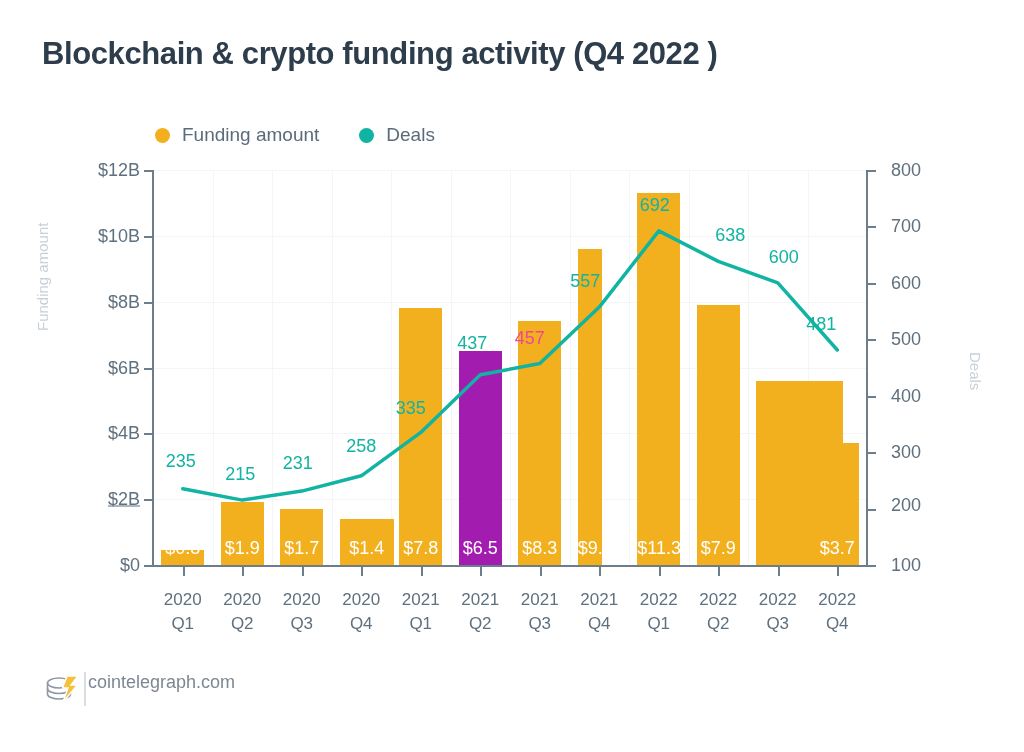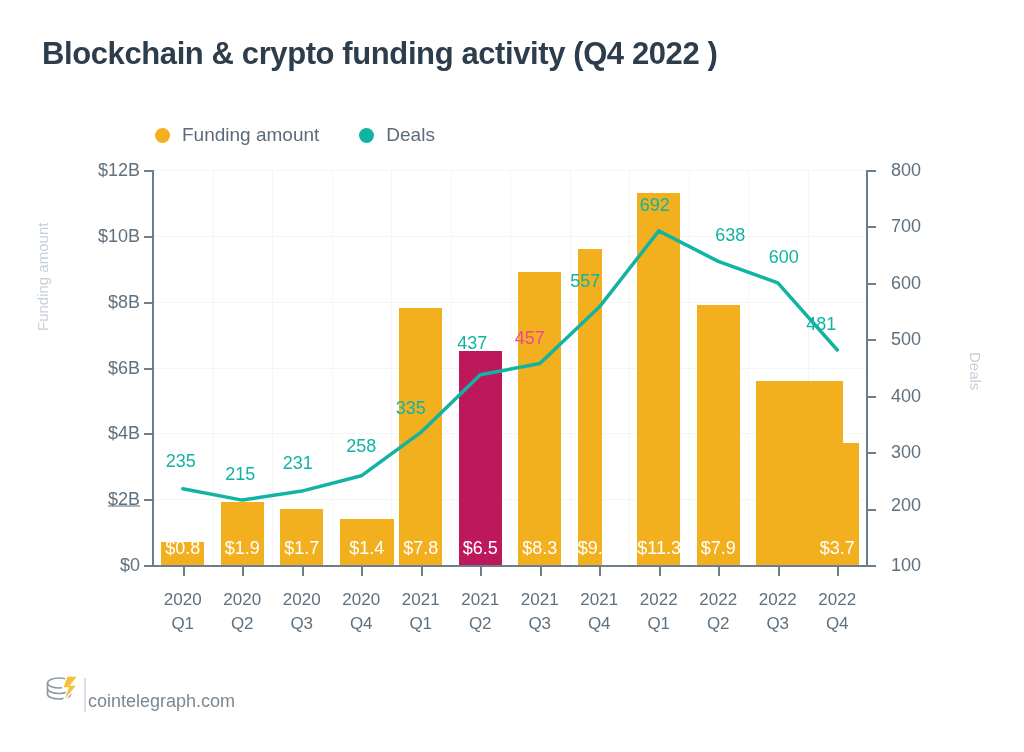--- a/index.html
+++ b/index.html
@@ -223,21 +223,21 @@
     transform: translateX(-50%);
     white-space: nowrap;
   }
 
   
   #footer {
     position: absolute;
     left: 42px;
     top: 672px;
     display: flex;
-    align-items: flex-end;
+    align-items: flex-start;
     gap: 2px;
   }
   #footer-divider {
     width: 2px;
     height: 34px;
     background: #d8dde2;
   }
   #footer-text {
     font-size: 18px;
     color: #7b8894;
@@ -339,39 +339,39 @@
         <div class="gridline-v" style="left: 238px;"></div>
         <div class="gridline-v" style="left: 297.5px;"></div>
         <div class="gridline-v" style="left: 357px;"></div>
         <div class="gridline-v" style="left: 416.5px;"></div>
         <div class="gridline-v" style="left: 476px;"></div>
         <div class="gridline-v" style="left: 535.5px;"></div>
         <div class="gridline-v" style="left: 595px;"></div>
         <div class="gridline-v" style="left: 654.5px;"></div>
       </div>
     <div id="bars">
-        <div class="bar" style="left: 8.33px; width: 42.84px; height: 23px; background: rgb(242, 176, 30);">
+        <div class="bar" style="left: 8.33px; width: 42.84px; height: 15px; background: rgb(242, 176, 30);">
           <div class="bar-label">$0.8</div>
         </div>
         <div class="bar" style="left: 67.83px; width: 42.84px; height: 62.5417px; background: rgb(242, 176, 30);">
           <div class="bar-label">$1.9</div>
         </div>
         <div class="bar" style="left: 127.33px; width: 42.84px; height: 55.9583px; background: rgb(242, 176, 30);">
           <div class="bar-label">$1.7</div>
         </div>
         <div class="bar" style="left: 186.83px; width: 54px; height: 46.0833px; background: rgb(242, 176, 30);">
           <div class="bar-label">$1.4</div>
         </div>
         <div class="bar" style="left: 246.33px; width: 42.84px; height: 256.75px; background: rgb(242, 176, 30);">
           <div class="bar-label">$7.8</div>
         </div>
-        <div class="bar" style="left: 305.83px; width: 42.84px; height: 213.958px; background: #be185d;">
+        <div class="bar" style="left: 305.83px; width: 42.84px; height: 213.958px; background: #a21caf;">
           <div class="bar-label">$6.5</div>
         </div>
-        <div class="bar" style="left: 365.33px; width: 42.84px; height: 293px; background: rgb(242, 176, 30);">
+        <div class="bar" style="left: 365.33px; width: 42.84px; height: 244px; background: rgb(242, 176, 30);">
           <div class="bar-label">$8.3</div>
         </div>
         <div class="bar" style="left: 424.83px; width: 24px; height: 316px; background: rgb(242, 176, 30);">
           <div class="bar-label">$9.6</div>
         </div>
         <div class="bar" style="left: 484.33px; width: 42.84px; height: 371.958px; background: rgb(242, 176, 30);">
           <div class="bar-label">$11.3</div>
         </div>
         <div class="bar" style="left: 543.83px; width: 42.84px; height: 260.042px; background: rgb(242, 176, 30);">
           <div class="bar-label">$7.9</div>

